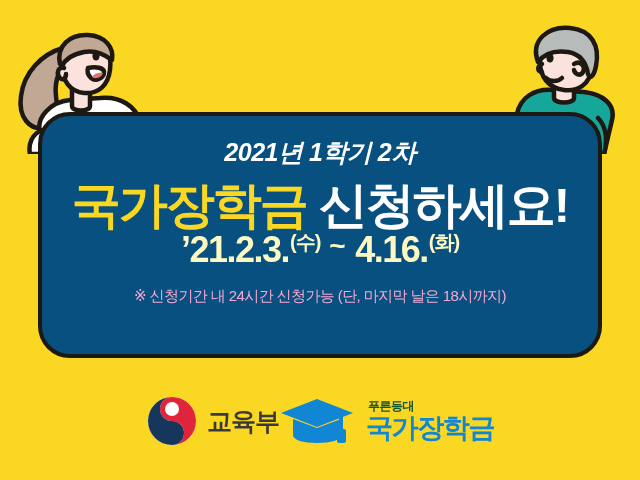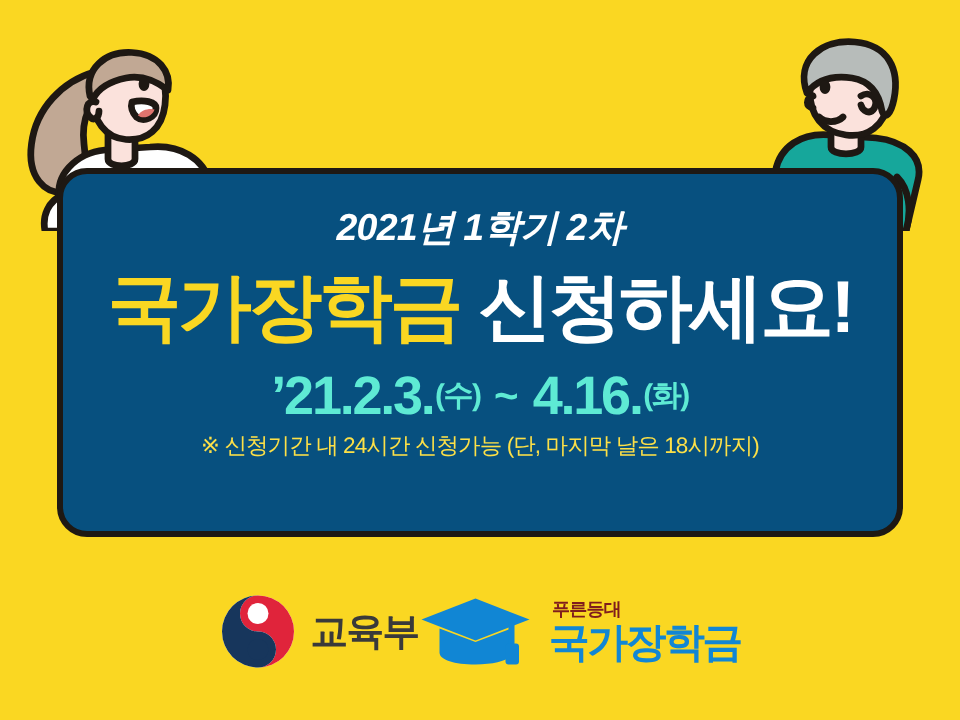--- a/index.html
+++ b/index.html
@@ -33,21 +33,21 @@
 
   
   #board {
     position: absolute;
     left: 38px;
     top: 112px;
     width: 564px;
     height: 246px;
     background: #07507F;
     border: 4px solid #1E1813;
-    border-radius: 20px;
+    border-radius: 32px;
     box-sizing: border-box;
   }
 
   #board-inner {
     position: absolute;
     left: 0;
     top: 0;
     width: 100%;
     height: 100%;
     display: flex;
@@ -82,45 +82,45 @@
     text-align: center;
   }
   #headline-highlight { color: #FAD722; }
   #headline-rest {
     color: #FFFFFF;
     margin-left: 12px;
   }
 
   
   #board-period {
-    margin-top: 16px;
-    color: #5eead4;
-    font-weight: bold;
-    line-height: 1;
-    white-space: nowrap;
-    display: flex;
-    align-items: center;
+    margin-top: 2px;
+    color: #fef9c3;
+    font-weight: bold;
+    line-height: 1;
+    white-space: nowrap;
+    display: flex;
+    align-items: flex-start;
     font-size: 36px;
     letter-spacing: -1.5px;
   }
   .period-small {
     font-size: 20px;
     letter-spacing: -1px;
     margin-left: 1px;
   }
   .period-tilde {
     font-size: 28px;
     margin: 0 9px;
   }
   .period-date { margin-left: 2px; }
 
   
   #board-note {
-    margin-top: 8px;
-    color: #fde047;
+    margin-top: 20px;
+    color: #f9a8d4;
     font-size: 15px;
     letter-spacing: -0.6px;
     line-height: 1;
     white-space: nowrap;
   }
 
   
   #footer-logos {
     position: absolute;
     left: 0;
@@ -146,21 +146,21 @@
     line-height: 1;
   }
 
   #kosaf-text {
     display: flex;
     flex-direction: column;
     align-items: flex-start;
     line-height: 1;
   }
   #kosaf-sublabel {
-    color: #7f1d1d;
+    color: #14532d;
     font-size: 12px;
     font-weight: bold;
     letter-spacing: -0.5px;
     margin-bottom: 3px;
     margin-left: 2px;
   }
   #kosaf-label {
     color: #1186D4;
     font-size: 27px;
     font-weight: bold;

